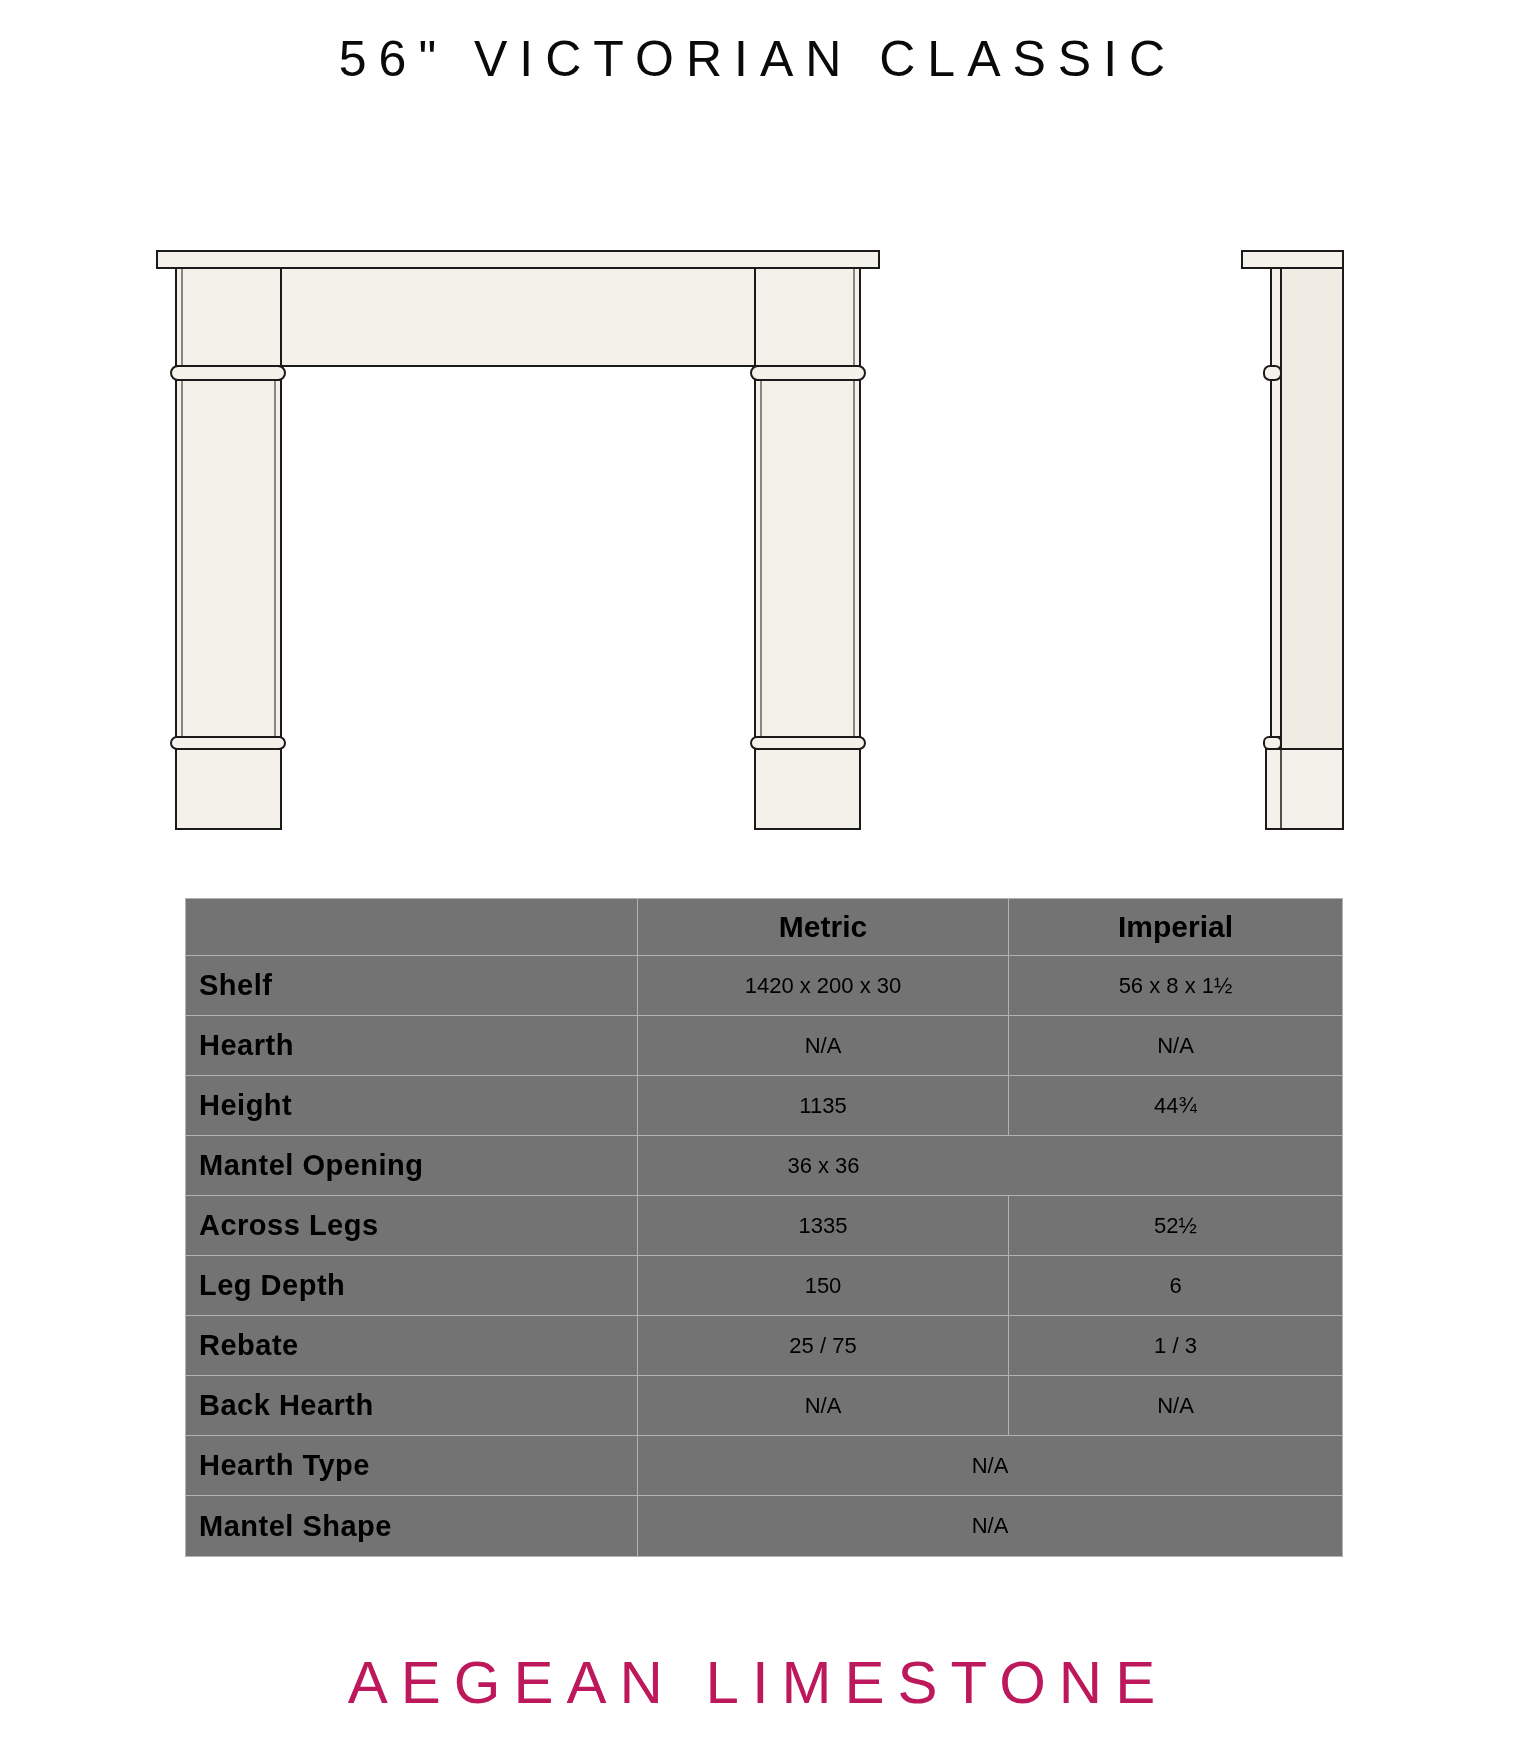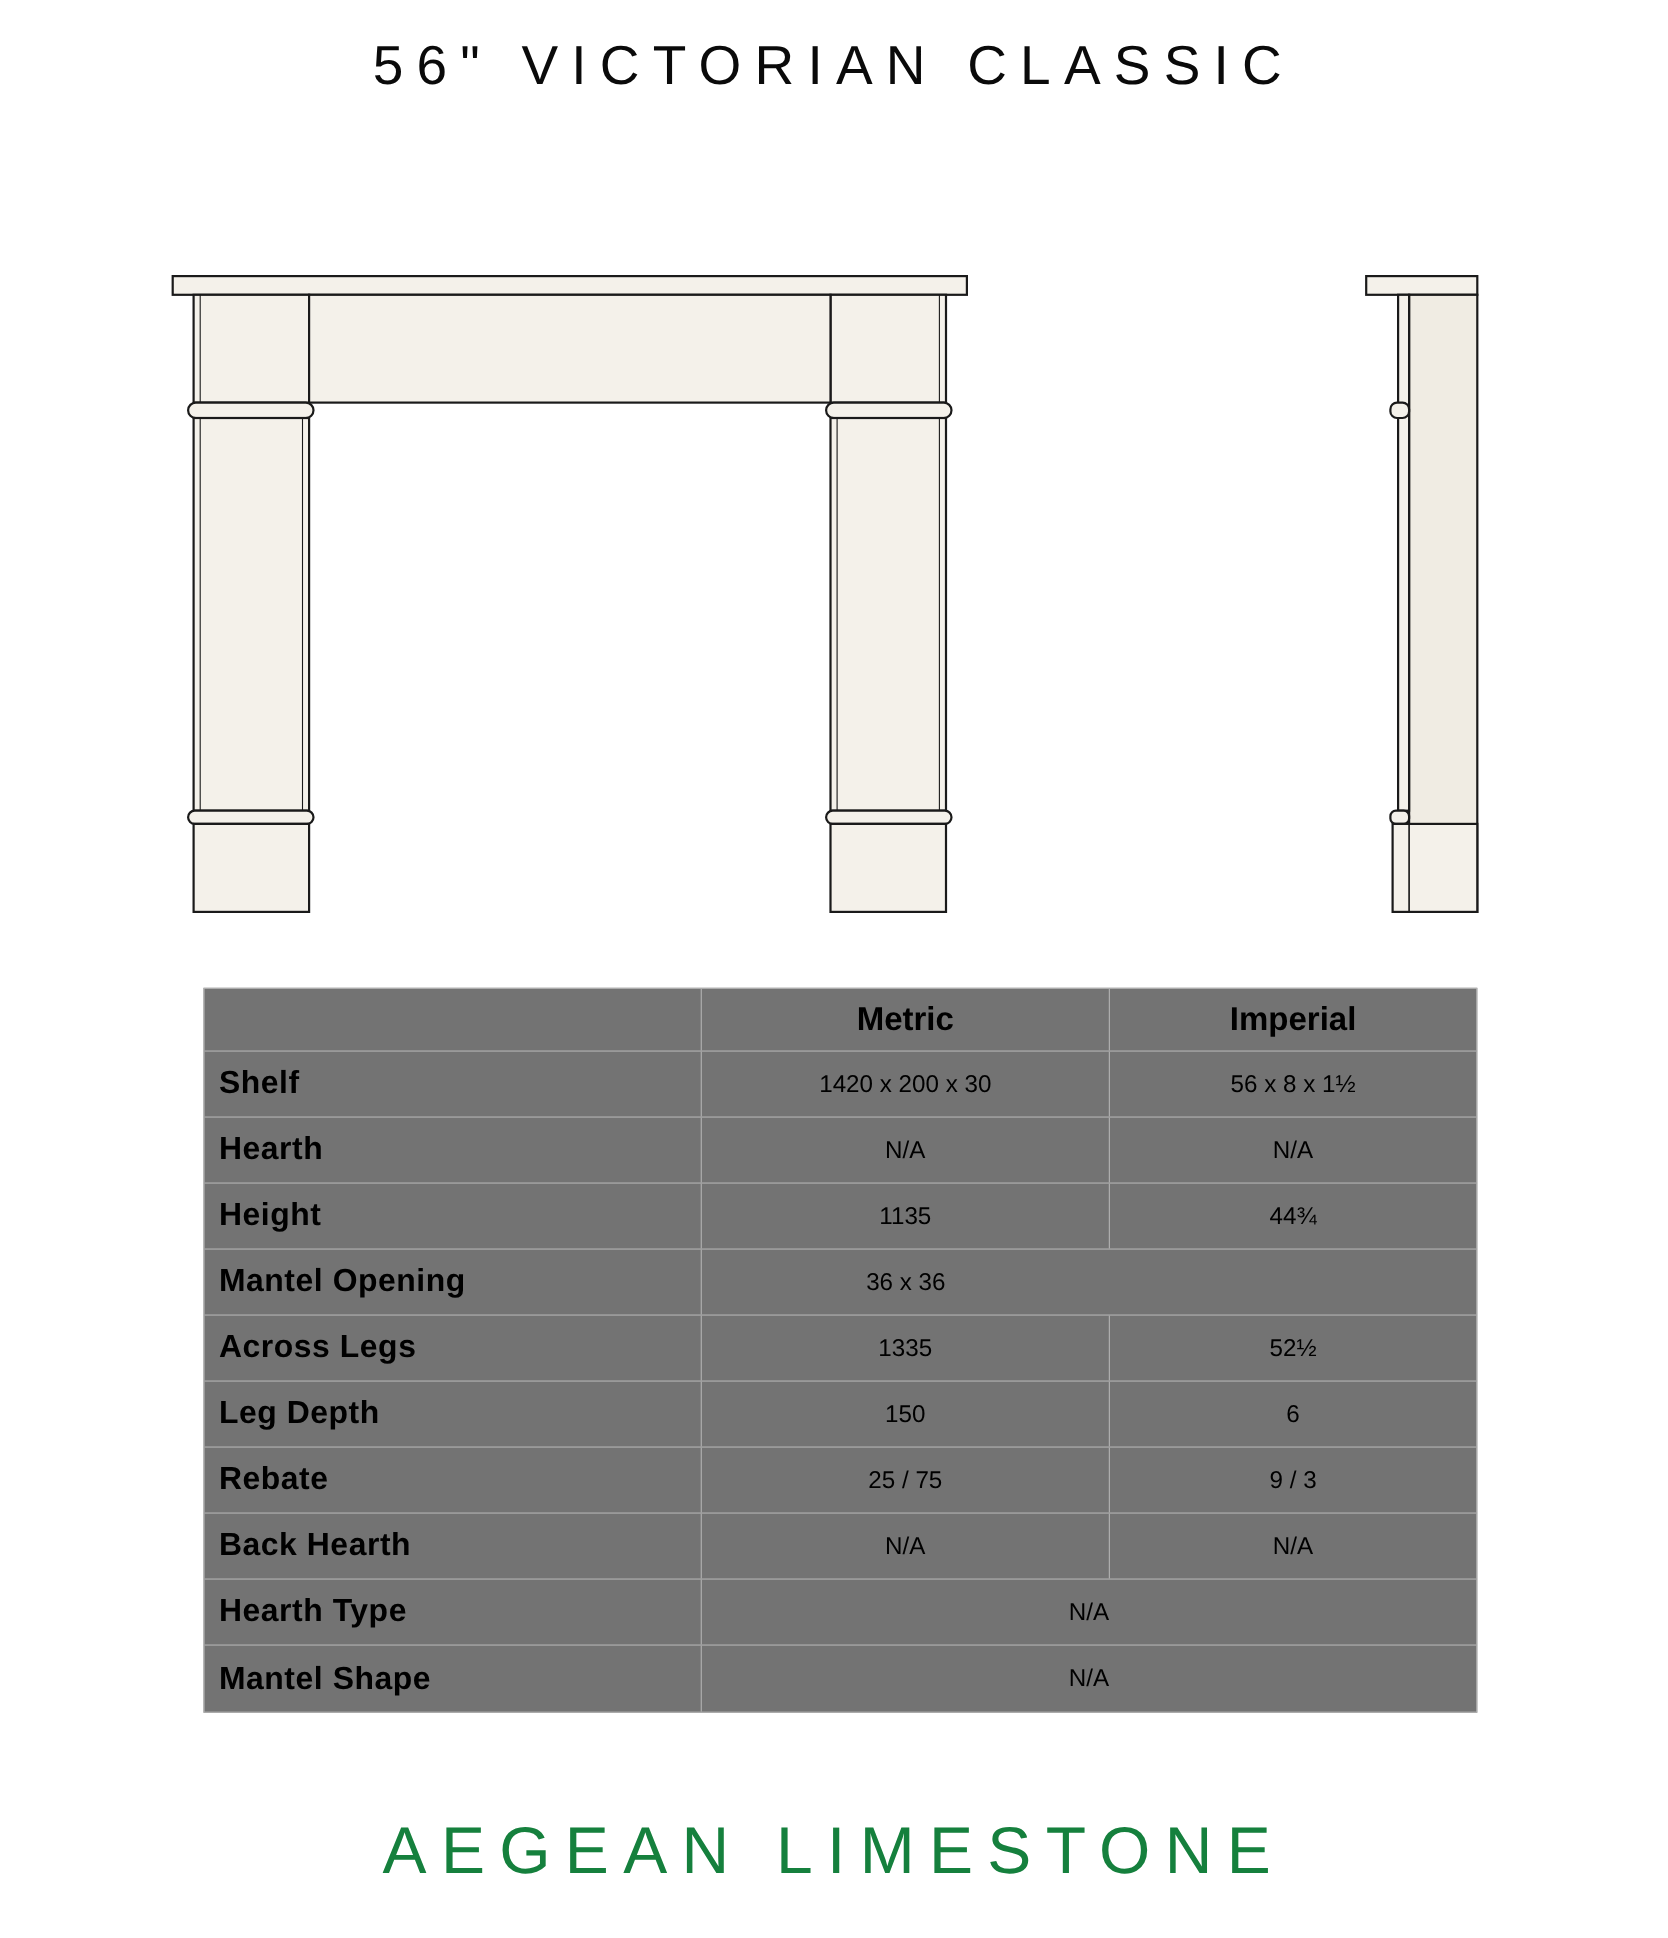--- a/index.html
+++ b/index.html
@@ -17,21 +17,21 @@
     font-size:50px;font-weight:300;
     letter-spacing:12px;
     color:#0a0a0a;
     white-space:nowrap;
   }
   .doc-footer{
     position:absolute;top:1648px;left:0;width:1516px;
     text-align:center;
     font-size:60px;font-weight:300;
     letter-spacing:13px;
-    color:#15803d;
+    color:#be185d;
     white-space:nowrap;
   }
   .drawing-svg{position:absolute;top:0;left:0;}
   
   .spec-table{
     position:absolute;
     left:185px;top:898px;
     width:1158px;
     border:1px solid #b3b3b3;
     box-sizing:border-box;
@@ -164,21 +164,21 @@
 
     <div class="tr data-row">
       <div class="td label">Leg Depth</div>
       <div class="td value">150</div>
       <div class="td value">6</div>
     </div>
 
     <div class="tr data-row">
       <div class="td label">Rebate</div>
       <div class="td value">25 / 75</div>
-      <div class="td value">9 / 3</div>
+      <div class="td value">1 / 3</div>
     </div>
 
     <div class="tr data-row">
       <div class="td label">Back Hearth</div>
       <div class="td value">N/A</div>
       <div class="td value">N/A</div>
     </div>
 
     <div class="tr data-row merged">
       <div class="td label">Hearth Type</div>

